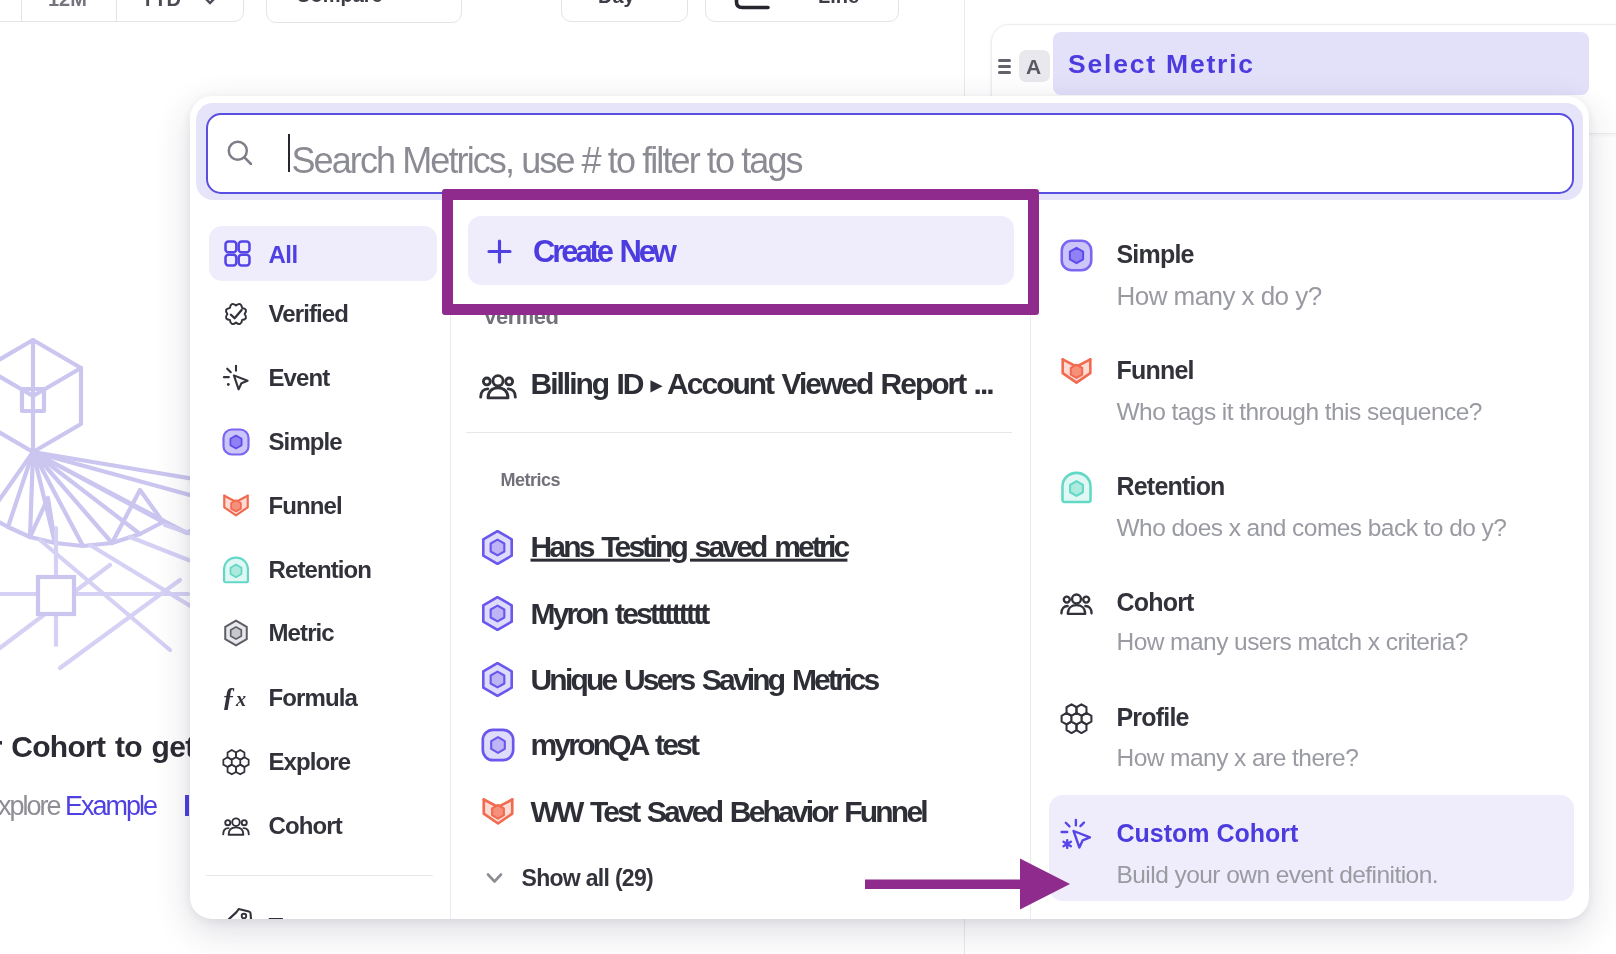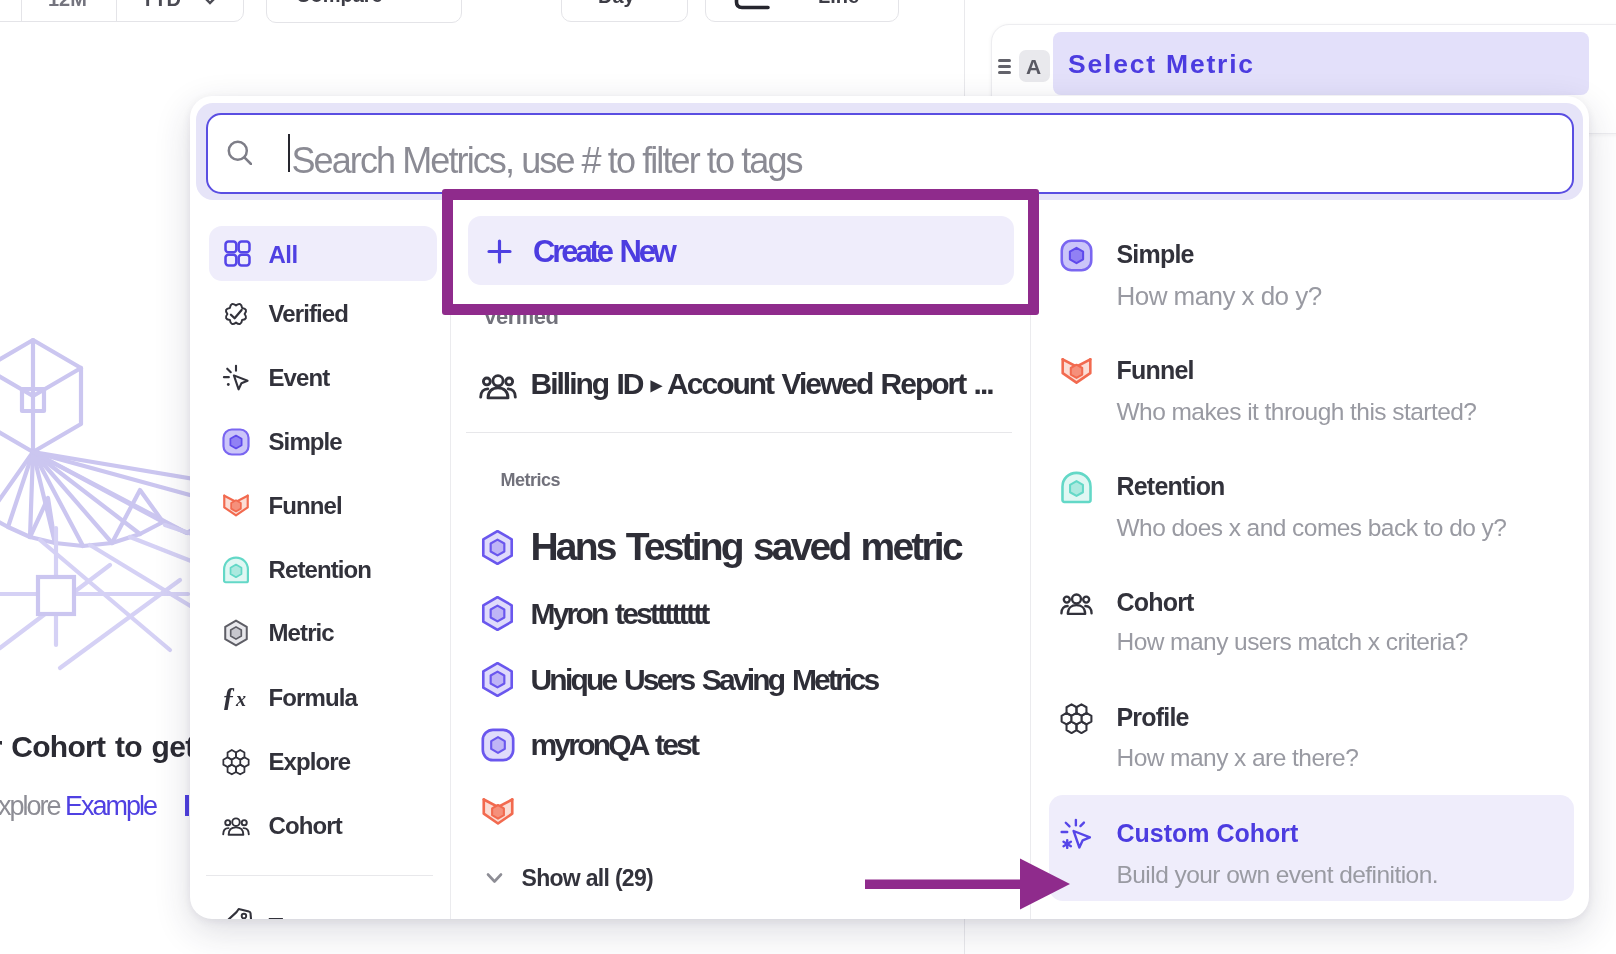--- a/index.html
+++ b/index.html
@@ -170,21 +170,21 @@
       <circle cx="16" cy="11.6" r="4.3" fill="white" stroke="#32323b" stroke-width="2.4"></circle>
       <path d="M7.6,26 C7.6,20.4 11.2,17.6 16,17.6 C20.8,17.6 24.4,20.4 24.4,26 Z" fill="white" stroke="#32323b" stroke-width="2.4" stroke-linejoin="round"></path>
     </svg>
 <div class="t" style="left:341.0px;top:288px;font-size:30px;color:#2e2e37;font-weight:700;letter-spacing:-2.0px;word-spacing:2px;">Billing ID <span style="font-size:22px;position:relative;top:-2px">▸</span> Account Viewed Report ...</div>
 <div class="abs" style="left:276.5px;top:336.3px;width:546px;height:1px;background:#e7e7ea"></div>
 <div class="t" style="left:311px;top:385px;font-size:18px;color:#71717b;font-weight:700;letter-spacing:-0.5px;">Metrics</div>
 <svg class="ic" style="left:290.5px;top:433.79999999999995px" width="35" height="35" viewBox="0 0 32 32">
       <polygon points="16.00,1.00 3.01,8.50 3.01,23.50 16.00,31.00 28.99,23.50 28.99,8.50" fill="#dfdbfb" stroke="#6a57ee" stroke-width="2.4" stroke-linejoin="round"></polygon>
       <polygon points="16.00,8.80 9.76,12.40 9.76,19.60 16.00,23.20 22.24,19.60 22.24,12.40" fill="#bfb5f6" stroke="#6a57ee" stroke-width="2.0" stroke-linejoin="round"></polygon>
     </svg>
-<div class="t" style="left:341.0px;top:451.29999999999995px;font-size:39px;color:#2e2e37;font-weight:700;letter-spacing:-2.8px;word-spacing:3px;">Hans Testing saved metric</div>
+<div class="t" style="left:341.0px;top:451.29999999999995px;font-size:30px;color:#2e2e37;font-weight:700;letter-spacing:-2.8px;word-spacing:3px;text-decoration:underline;">Hans Testing saved metric</div>
 <svg class="ic" style="left:290.5px;top:500.29999999999995px" width="35" height="35" viewBox="0 0 32 32">
       <polygon points="16.00,1.00 3.01,8.50 3.01,23.50 16.00,31.00 28.99,23.50 28.99,8.50" fill="#dfdbfb" stroke="#6a57ee" stroke-width="2.4" stroke-linejoin="round"></polygon>
       <polygon points="16.00,8.80 9.76,12.40 9.76,19.60 16.00,23.20 22.24,19.60 22.24,12.40" fill="#bfb5f6" stroke="#6a57ee" stroke-width="2.0" stroke-linejoin="round"></polygon>
     </svg>
 <div class="t" style="left:341.0px;top:517.8px;font-size:30px;color:#2e2e37;font-weight:700;letter-spacing:-2.8px;word-spacing:3px;">Myron testttttttt</div>
 <svg class="ic" style="left:290.5px;top:566.0px" width="35" height="35" viewBox="0 0 32 32">
       <polygon points="16.00,1.00 3.01,8.50 3.01,23.50 16.00,31.00 28.99,23.50 28.99,8.50" fill="#dfdbfb" stroke="#6a57ee" stroke-width="2.4" stroke-linejoin="round"></polygon>
       <polygon points="16.00,8.80 9.76,12.40 9.76,19.60 16.00,23.20 22.24,19.60 22.24,12.40" fill="#bfb5f6" stroke="#6a57ee" stroke-width="2.0" stroke-linejoin="round"></polygon>
     </svg>
 <div class="t" style="left:341.0px;top:583.5px;font-size:30px;color:#2e2e37;font-weight:700;letter-spacing:-2.8px;word-spacing:3px;">Unique Users Saving Metrics</div>
@@ -193,40 +193,41 @@
       <polygon points="16.00,8.60 9.59,12.30 9.59,19.70 16.00,23.40 22.41,19.70 22.41,12.30" fill="#bfb5f6" stroke="#6a57ee" stroke-width="2.0" stroke-linejoin="round"></polygon>
     </svg>
 <div class="t" style="left:341.0px;top:649.2px;font-size:30px;color:#2e2e37;font-weight:700;letter-spacing:-2.8px;word-spacing:3px;">myronQA test</div>
 <svg class="ic" style="left:291.5px;top:698.7px" width="34" height="34" viewBox="0 0 32 32">
       <path d="M2.6,4.2 L16,11.2 L29.4,4.2 L29.4,17.6 L16,26.8 L2.6,17.6 Z" fill="#fbddd5"></path>
       <path d="M2.6,4.2 L2.6,17.6 L16,26.8 L29.4,17.6 L29.4,4.2" stroke="#f26a4f" stroke-width="2.5" stroke-linejoin="round" stroke-linecap="round"></path>
       <path d="M2.6,4.2 L18.6,12.6" stroke="#f26a4f" stroke-width="2.5" stroke-linecap="round"></path>
       <path d="M29.4,4.2 L13.4,12.6" stroke="#f26a4f" stroke-width="2.5" stroke-linecap="round"></path>
       <polygon points="16.00,9.40 10.46,12.60 10.46,19.00 16.00,22.20 21.54,19.00 21.54,12.60" fill="#f5907b" stroke="#f26a4f" stroke-width="2.0" stroke-linejoin="round"></polygon>
     </svg>
+<div class="t" style="left:341.0px;top:715.7px;font-size:30px;color:#2e2e37;font-weight:700;letter-spacing:-2.8px;word-spacing:3px;">WW Test Saved Behavior Funnel</div>
 <svg class="ic" style="left:296.5px;top:776px" width="17" height="13" viewBox="0 0 17 13">
       <path d="M2,2.5 L8.5,9.5 L15,2.5" stroke="#8d8d95" stroke-width="2.6" fill="none" stroke-linecap="round" stroke-linejoin="round"></path>
     </svg>
 <div class="t" style="left:332.0px;top:783px;font-size:23px;color:#33333c;font-weight:700;letter-spacing:-0.7px;">Show all (29)</div>
 <div class="abs" style="left:859.5px;top:699.3px;width:524.5px;height:105.3px;background:#efedfb;border-radius:14px"></div>
 <svg class="ic" style="left:870.5px;top:143.4px" width="33" height="33" viewBox="0 0 32 32">
       <rect x="1.7" y="1.7" width="28.6" height="28.6" rx="9.5" fill="#cbc5f9" stroke="#7a66f1" stroke-width="2.5"></rect>
       <polygon points="16.00,8.60 9.59,12.30 9.59,19.70 16.00,23.40 22.41,19.70 22.41,12.30" fill="#9181f4" stroke="#5f4aec" stroke-width="2.0" stroke-linejoin="round"></polygon>
     </svg>
 <div class="t" style="left:927.0px;top:159.4px;font-size:25px;color:#32323b;font-weight:700;letter-spacing:-0.8px;">Simple</div>
 <div class="t" style="left:927.0px;top:200.60000000000002px;font-size:26px;color:#999aa2;font-weight:400;letter-spacing:-0.55px;">How many x do y?</div>
 <svg class="ic" style="left:870.5px;top:259.4px" width="33" height="33" viewBox="0 0 32 32">
       <path d="M2.6,4.2 L16,11.2 L29.4,4.2 L29.4,17.6 L16,26.8 L2.6,17.6 Z" fill="#fbddd5"></path>
       <path d="M2.6,4.2 L2.6,17.6 L16,26.8 L29.4,17.6 L29.4,4.2" stroke="#f26a4f" stroke-width="2.5" stroke-linejoin="round" stroke-linecap="round"></path>
       <path d="M2.6,4.2 L18.6,12.6" stroke="#f26a4f" stroke-width="2.5" stroke-linecap="round"></path>
       <path d="M29.4,4.2 L13.4,12.6" stroke="#f26a4f" stroke-width="2.5" stroke-linecap="round"></path>
       <polygon points="16.00,9.40 10.46,12.60 10.46,19.00 16.00,22.20 21.54,19.00 21.54,12.60" fill="#f5907b" stroke="#f26a4f" stroke-width="2.0" stroke-linejoin="round"></polygon>
     </svg>
 <div class="t" style="left:927.0px;top:275.4px;font-size:25px;color:#32323b;font-weight:700;letter-spacing:-0.8px;">Funnel</div>
-<div class="t" style="left:927.0px;top:315.9px;font-size:24.5px;color:#999aa2;font-weight:400;letter-spacing:-0.55px;">Who makes it through this started?</div>
+<div class="t" style="left:927.0px;top:315.9px;font-size:24.5px;color:#999aa2;font-weight:400;letter-spacing:-0.55px;">Who tags it through this sequence?</div>
 <svg class="ic" style="left:870.5px;top:374.5px" width="33" height="33" viewBox="0 0 32 32">
       <path d="M2.4,28.2 L2.4,15.2 C2.4,7.5 8.4,1.8 16,1.8 C23.6,1.8 29.6,7.5 29.6,15.2 L29.6,28.2 C29.6,29.2 28.8,30.0 27.8,30.0 L4.2,30.0 C3.2,30.0 2.4,29.2 2.4,28.2 Z" fill="#e0f7f3" stroke="#63d8c7" stroke-width="2.5"></path>
       <polygon points="16.00,9.80 9.76,13.40 9.76,20.60 16.00,24.20 22.24,20.60 22.24,13.40" fill="#ace9df" stroke="#63d8c7" stroke-width="2.0" stroke-linejoin="round"></polygon>
     </svg>
 <div class="t" style="left:927.0px;top:390.5px;font-size:25px;color:#32323b;font-weight:700;letter-spacing:-0.8px;">Retention</div>
 <div class="t" style="left:927.0px;top:431.9px;font-size:24.5px;color:#999aa2;font-weight:400;letter-spacing:-0.55px;">Who does x and comes back to do y?</div>
 <svg class="ic" style="left:870.5px;top:490.5px" width="33" height="33" viewBox="0 0 32 32">
       <circle cx="6.6" cy="12.2" r="2.9" stroke="#32323b" stroke-width="2.3"></circle>
       <path d="M1.4,25.4 C1.4,20.8 4,18.4 7.4,18.4" stroke="#32323b" stroke-width="2.3" stroke-linecap="round"></path>
       <circle cx="25.4" cy="12.2" r="2.9" stroke="#32323b" stroke-width="2.3"></circle>

